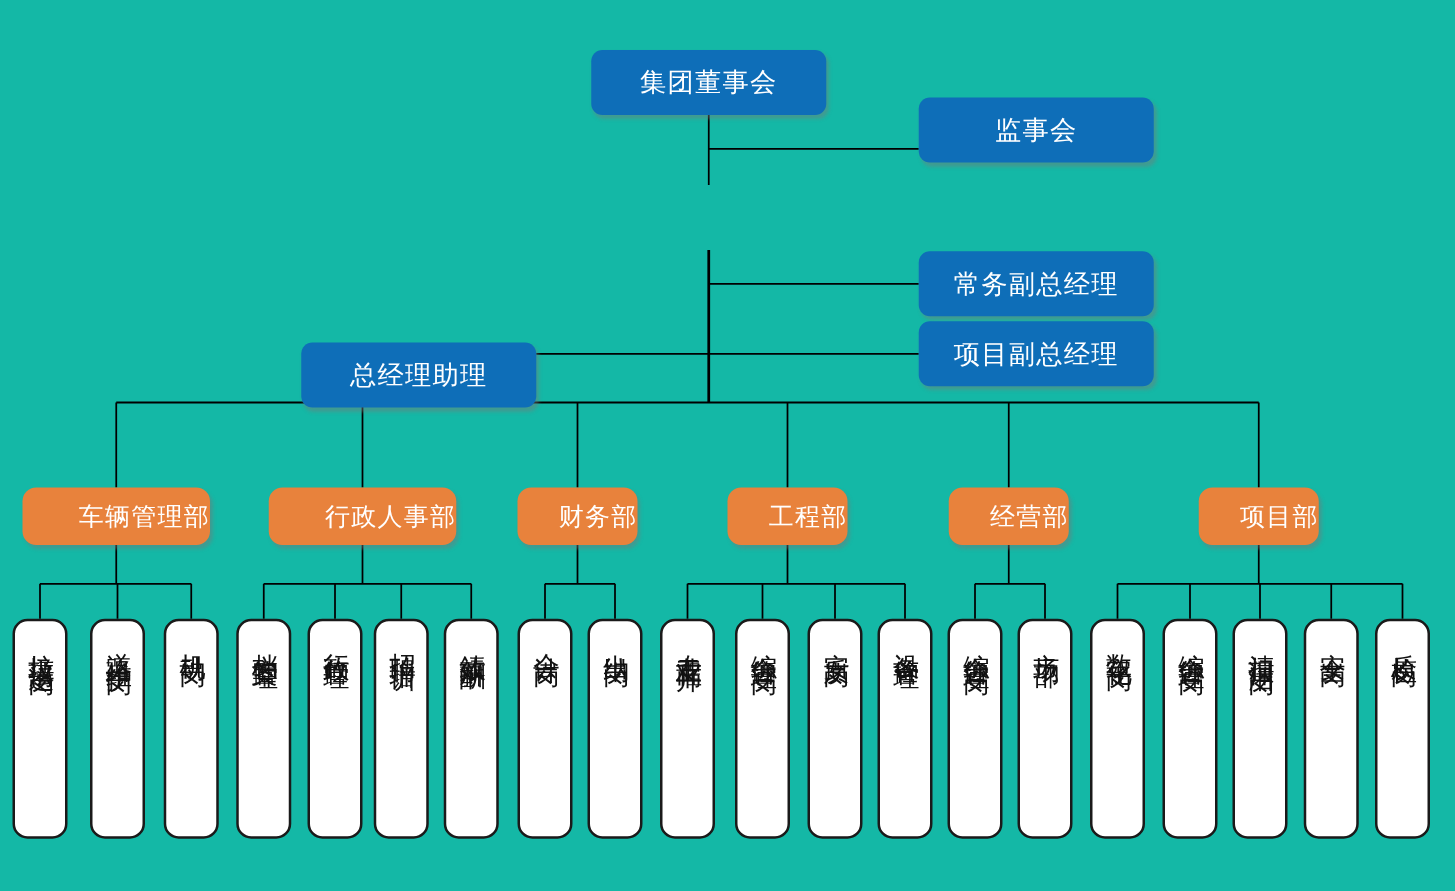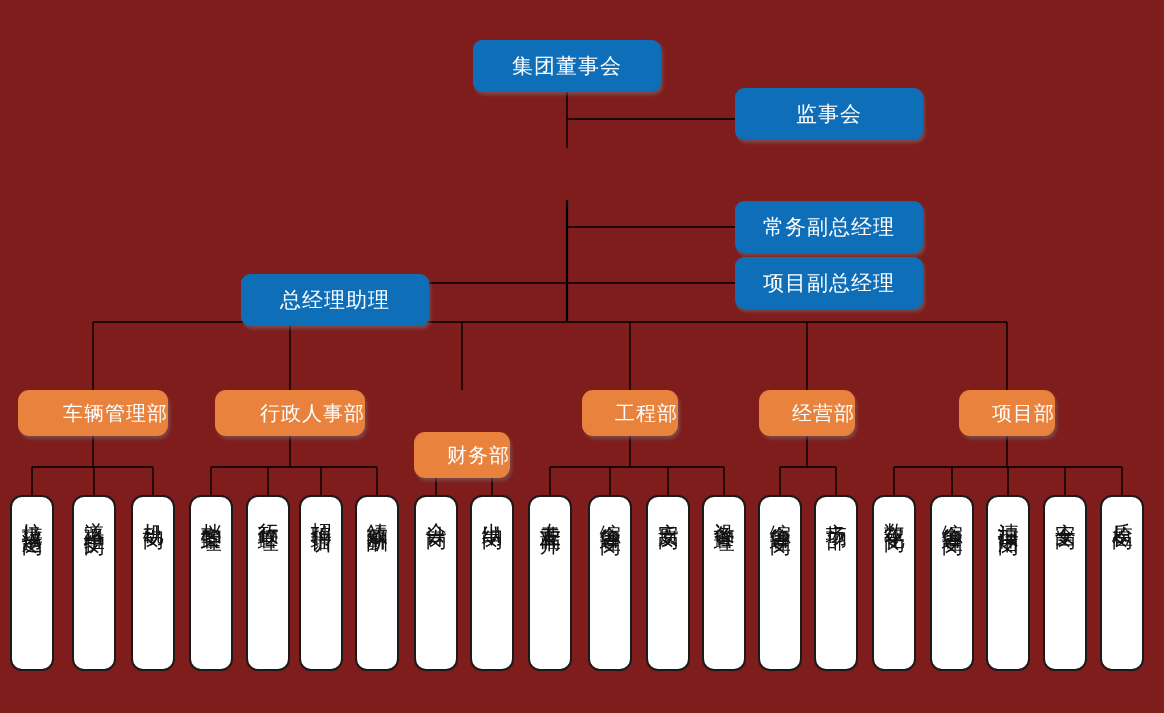--- a/index.html
+++ b/index.html
@@ -8,21 +8,21 @@
     padding: 0;
     background: #ffffff;
   }
   body {
     font-family: "Liberation Sans", "DejaVu Sans", sans-serif;
   }
   #chart-root {
     position: relative;
     width: 1164px;
     height: 713px;
-    background: #7f1d1d;
+    background: #14b8a6;
     overflow: hidden;
     text-decoration: underline;
   }
   #connector-layer {
     position: absolute;
     left: 0;
     top: 0;
     width: 1164px;
     height: 713px;
     pointer-events: none;
@@ -123,21 +123,21 @@
       <line x1="952" y1="467" x2="952" y2="495" stroke="#000000" stroke-width="1.4"></line>
       <line x1="1008" y1="467" x2="1008" y2="495" stroke="#000000" stroke-width="1.4"></line>
       <line x1="1065" y1="467" x2="1065" y2="495" stroke="#000000" stroke-width="1.4"></line>
       <line x1="1122" y1="467" x2="1122" y2="495" stroke="#000000" stroke-width="1.4"></line>
     </svg>
 
   <div class="node node-blue" style="left: 473px; top: 40px; width: 188px; height: 52px;">
     <span>集团董事会</span>
   </div>
 
-  <div class="node node-blue" style="left: 735px; top: 88px; width: 188px; height: 52px; text-align: right;">
+  <div class="node node-blue" style="left: 735px; top: 78px; width: 188px; height: 52px; text-align: right;">
     <span>监事会</span>
   </div>
 
 
   <div class="node node-blue" style="left: 735px; top: 201px; width: 188px; height: 52px; text-align: right;">
     <span>常务副总经理</span>
   </div>
 
   <div class="node node-blue" style="left: 735px; top: 257px; width: 188px; height: 52px;">
     <span>项目副总经理</span>
@@ -168,21 +168,21 @@
       </div>
       <div class="node node-leaf" style="left: 246px; top: 495px; width: 44px; height: 176px;">
         <span class="vtext">行政管理</span>
       </div>
       <div class="node node-leaf" style="left: 299px; top: 495px; width: 44px; height: 176px;">
         <span class="vtext">招聘培训</span>
       </div>
       <div class="node node-leaf" style="left: 355px; top: 495px; width: 44px; height: 176px;">
         <span class="vtext">绩效薪酬</span>
       </div>
-      <div class="node node-orange" style="left: 414px; top: 390px; width: 96px; height: 46px; margin-top: 42px;">
+      <div class="node node-orange" style="left: 414px; top: 390px; width: 96px; height: 46px;">
         <span>财务部</span>
       </div>
       <div class="node node-leaf" style="left: 414px; top: 495px; width: 44px; height: 176px;">
         <span class="vtext">会计岗</span>
       </div>
       <div class="node node-leaf" style="left: 470px; top: 495px; width: 44px; height: 176px;">
         <span class="vtext">出纳岗</span>
       </div>
       <div class="node node-orange" style="left: 582px; top: 390px; width: 96px; height: 46px;">
         <span>工程部</span>

